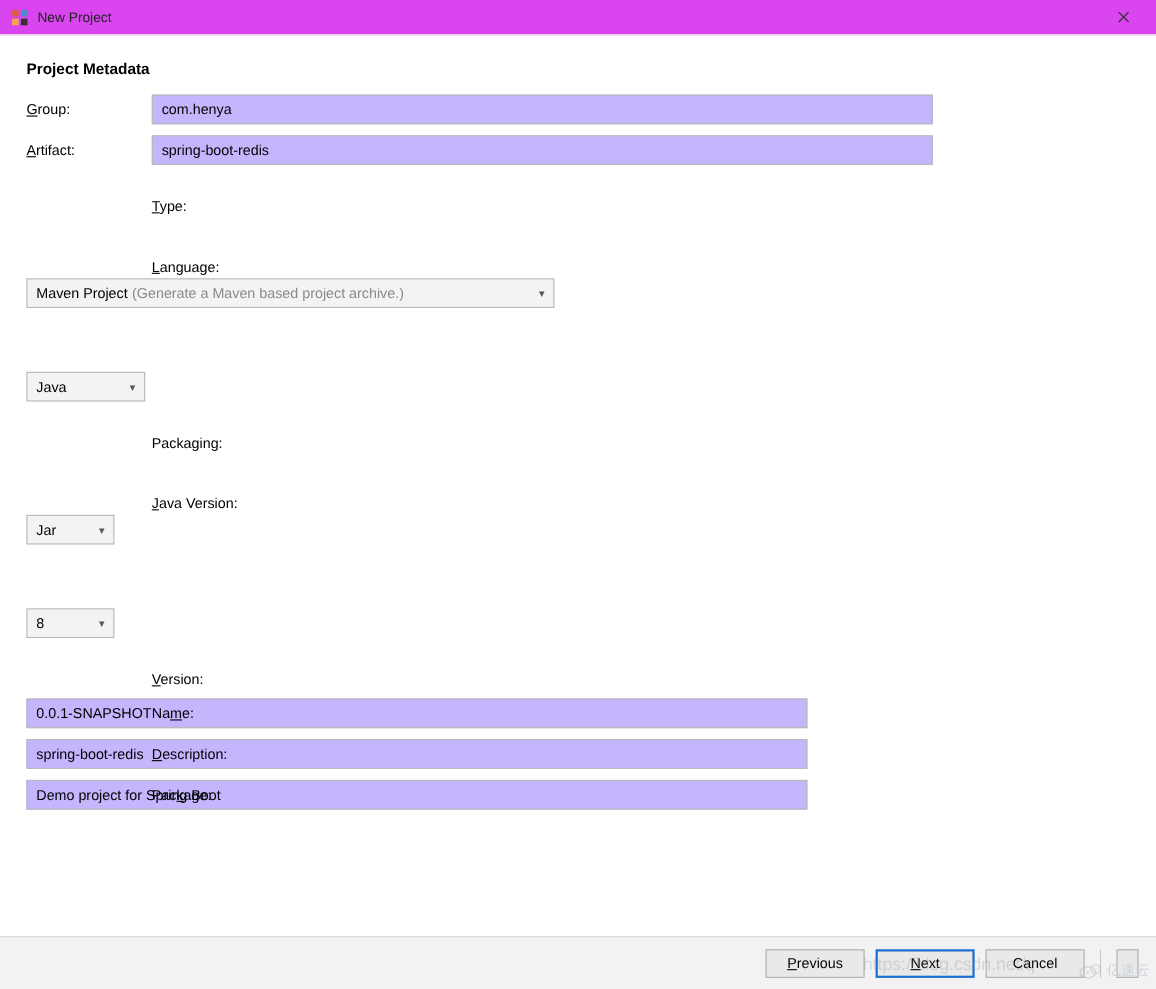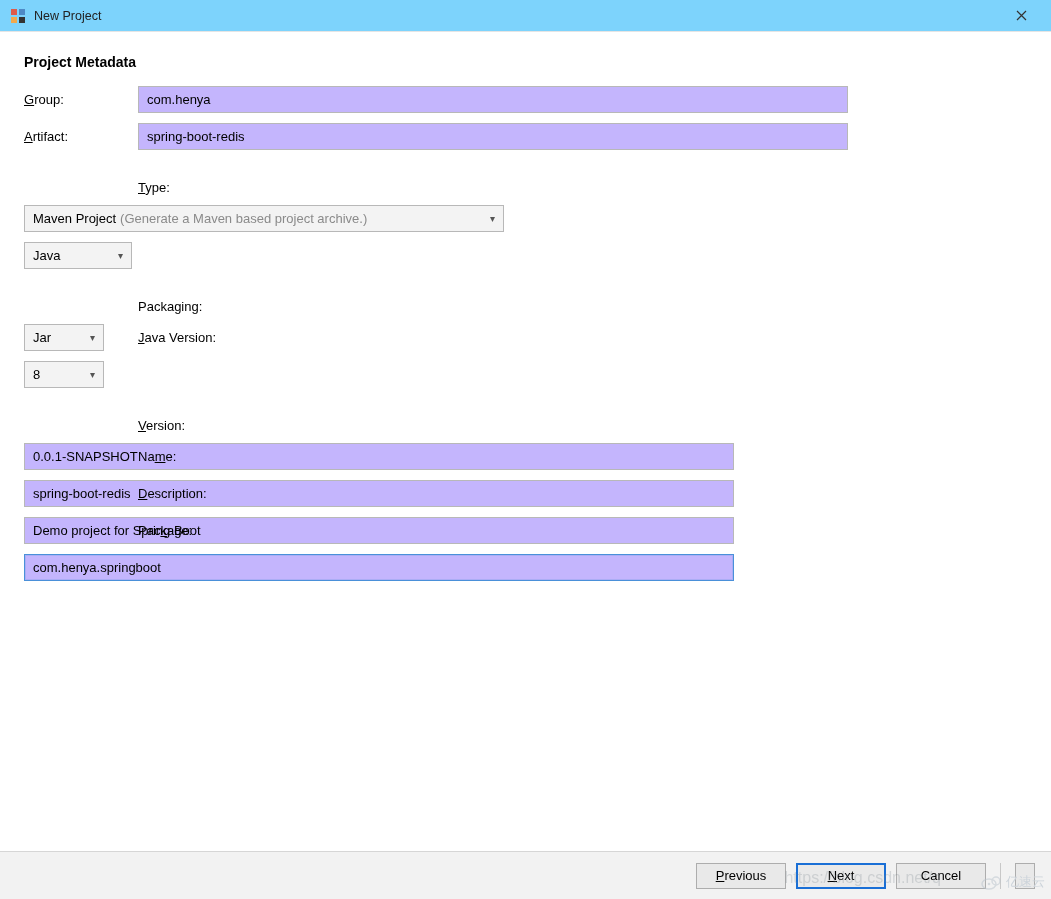--- a/index.html
+++ b/index.html
@@ -11,21 +11,21 @@
   width: 1051px;
   height: 899px;
   overflow: hidden;
   position: relative;
 }
 .titlebar {
   height: 32px;
   display: flex;
   align-items: center;
   padding: 0 10px;
-  background: #7dd3fc;
+  background: #d946ef;
   border-bottom: 1px solid #e5e5e5;
 }
 .titlebar .icon {
   width: 16px; height: 16px;
   margin-right: 8px;
   display: inline-flex; align-items: center; justify-content: center;
 }
 .titlebar .title { font-size: 12.5px; color: #222; }
 .titlebar .close {
   margin-left: auto;
@@ -63,20 +63,21 @@
 .select {
   height: 27px;
   border: 1px solid #b8b8b8;
   background: #f3f3f3;
   display: inline-flex;
   align-items: center;
   padding: 0 8px;
   position: relative;
   font-size: 13px;
   cursor: default;
+  margin-top: 48px;
 }
 .select .arrow {
   margin-left: auto;
   padding-left: 10px;
   color: #555;
   font-size: 10px;
 }
 .select.wide { width: 480px; }
 .select.sm { width: 108px; }
 .select.xs { width: 80px; }
@@ -201,21 +202,20 @@
     <div class="label"><span class="u">V</span><span>ersion:</span></div>
     <input class="text" value="0.0.1-SNAPSHOT" style="">
 
     <div class="label"><span>Na</span><span class="u">m</span><span>e:</span></div>
     <input class="text" value="spring-boot-redis" style="">
 
     <div class="label"><span class="u">D</span><span>escription:</span></div>
     <input class="text" value="Demo project for Spring Boot" style="">
 
     <div class="label"><span>Pac</span><span class="u">k</span><span>age:</span></div>
-    <input class="text focus" value="com.henya.springboot" style="">
 
   </div>
 </div>
 
 <div class="footer">
   <button class="btn">
       <span class="u">P</span>
       <span>revious</span>
     </button>
   <button class="btn primary">

